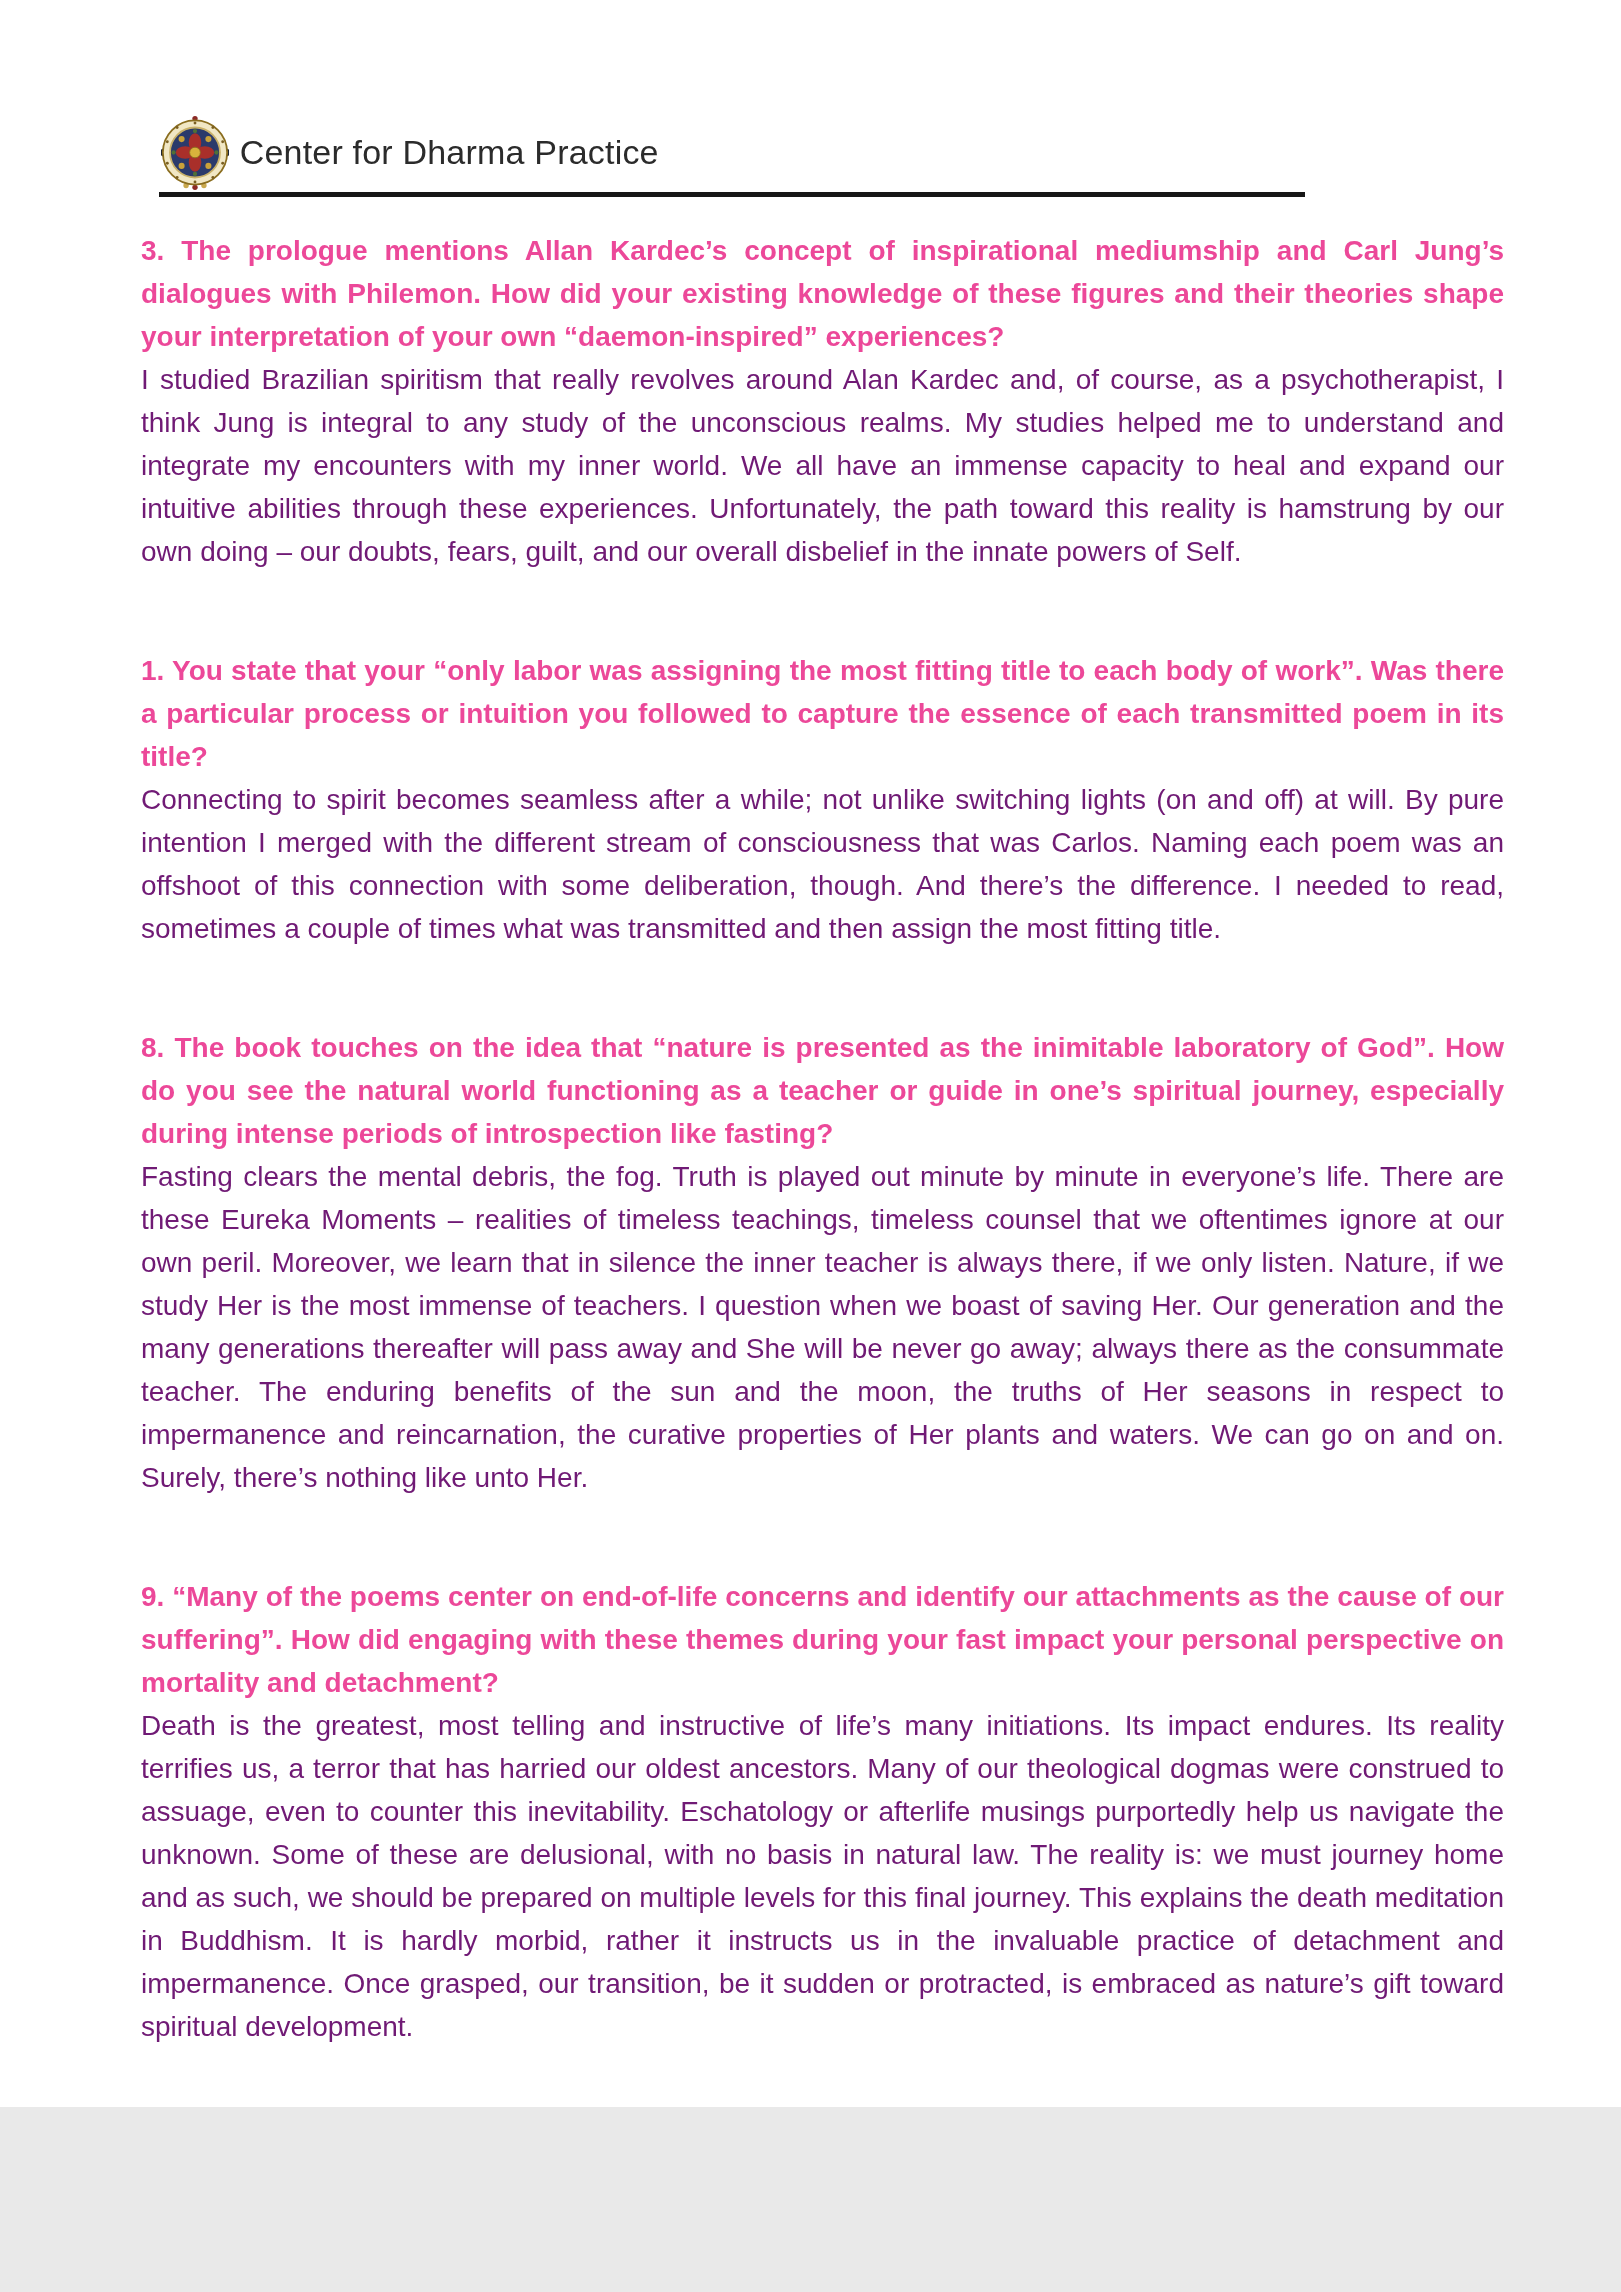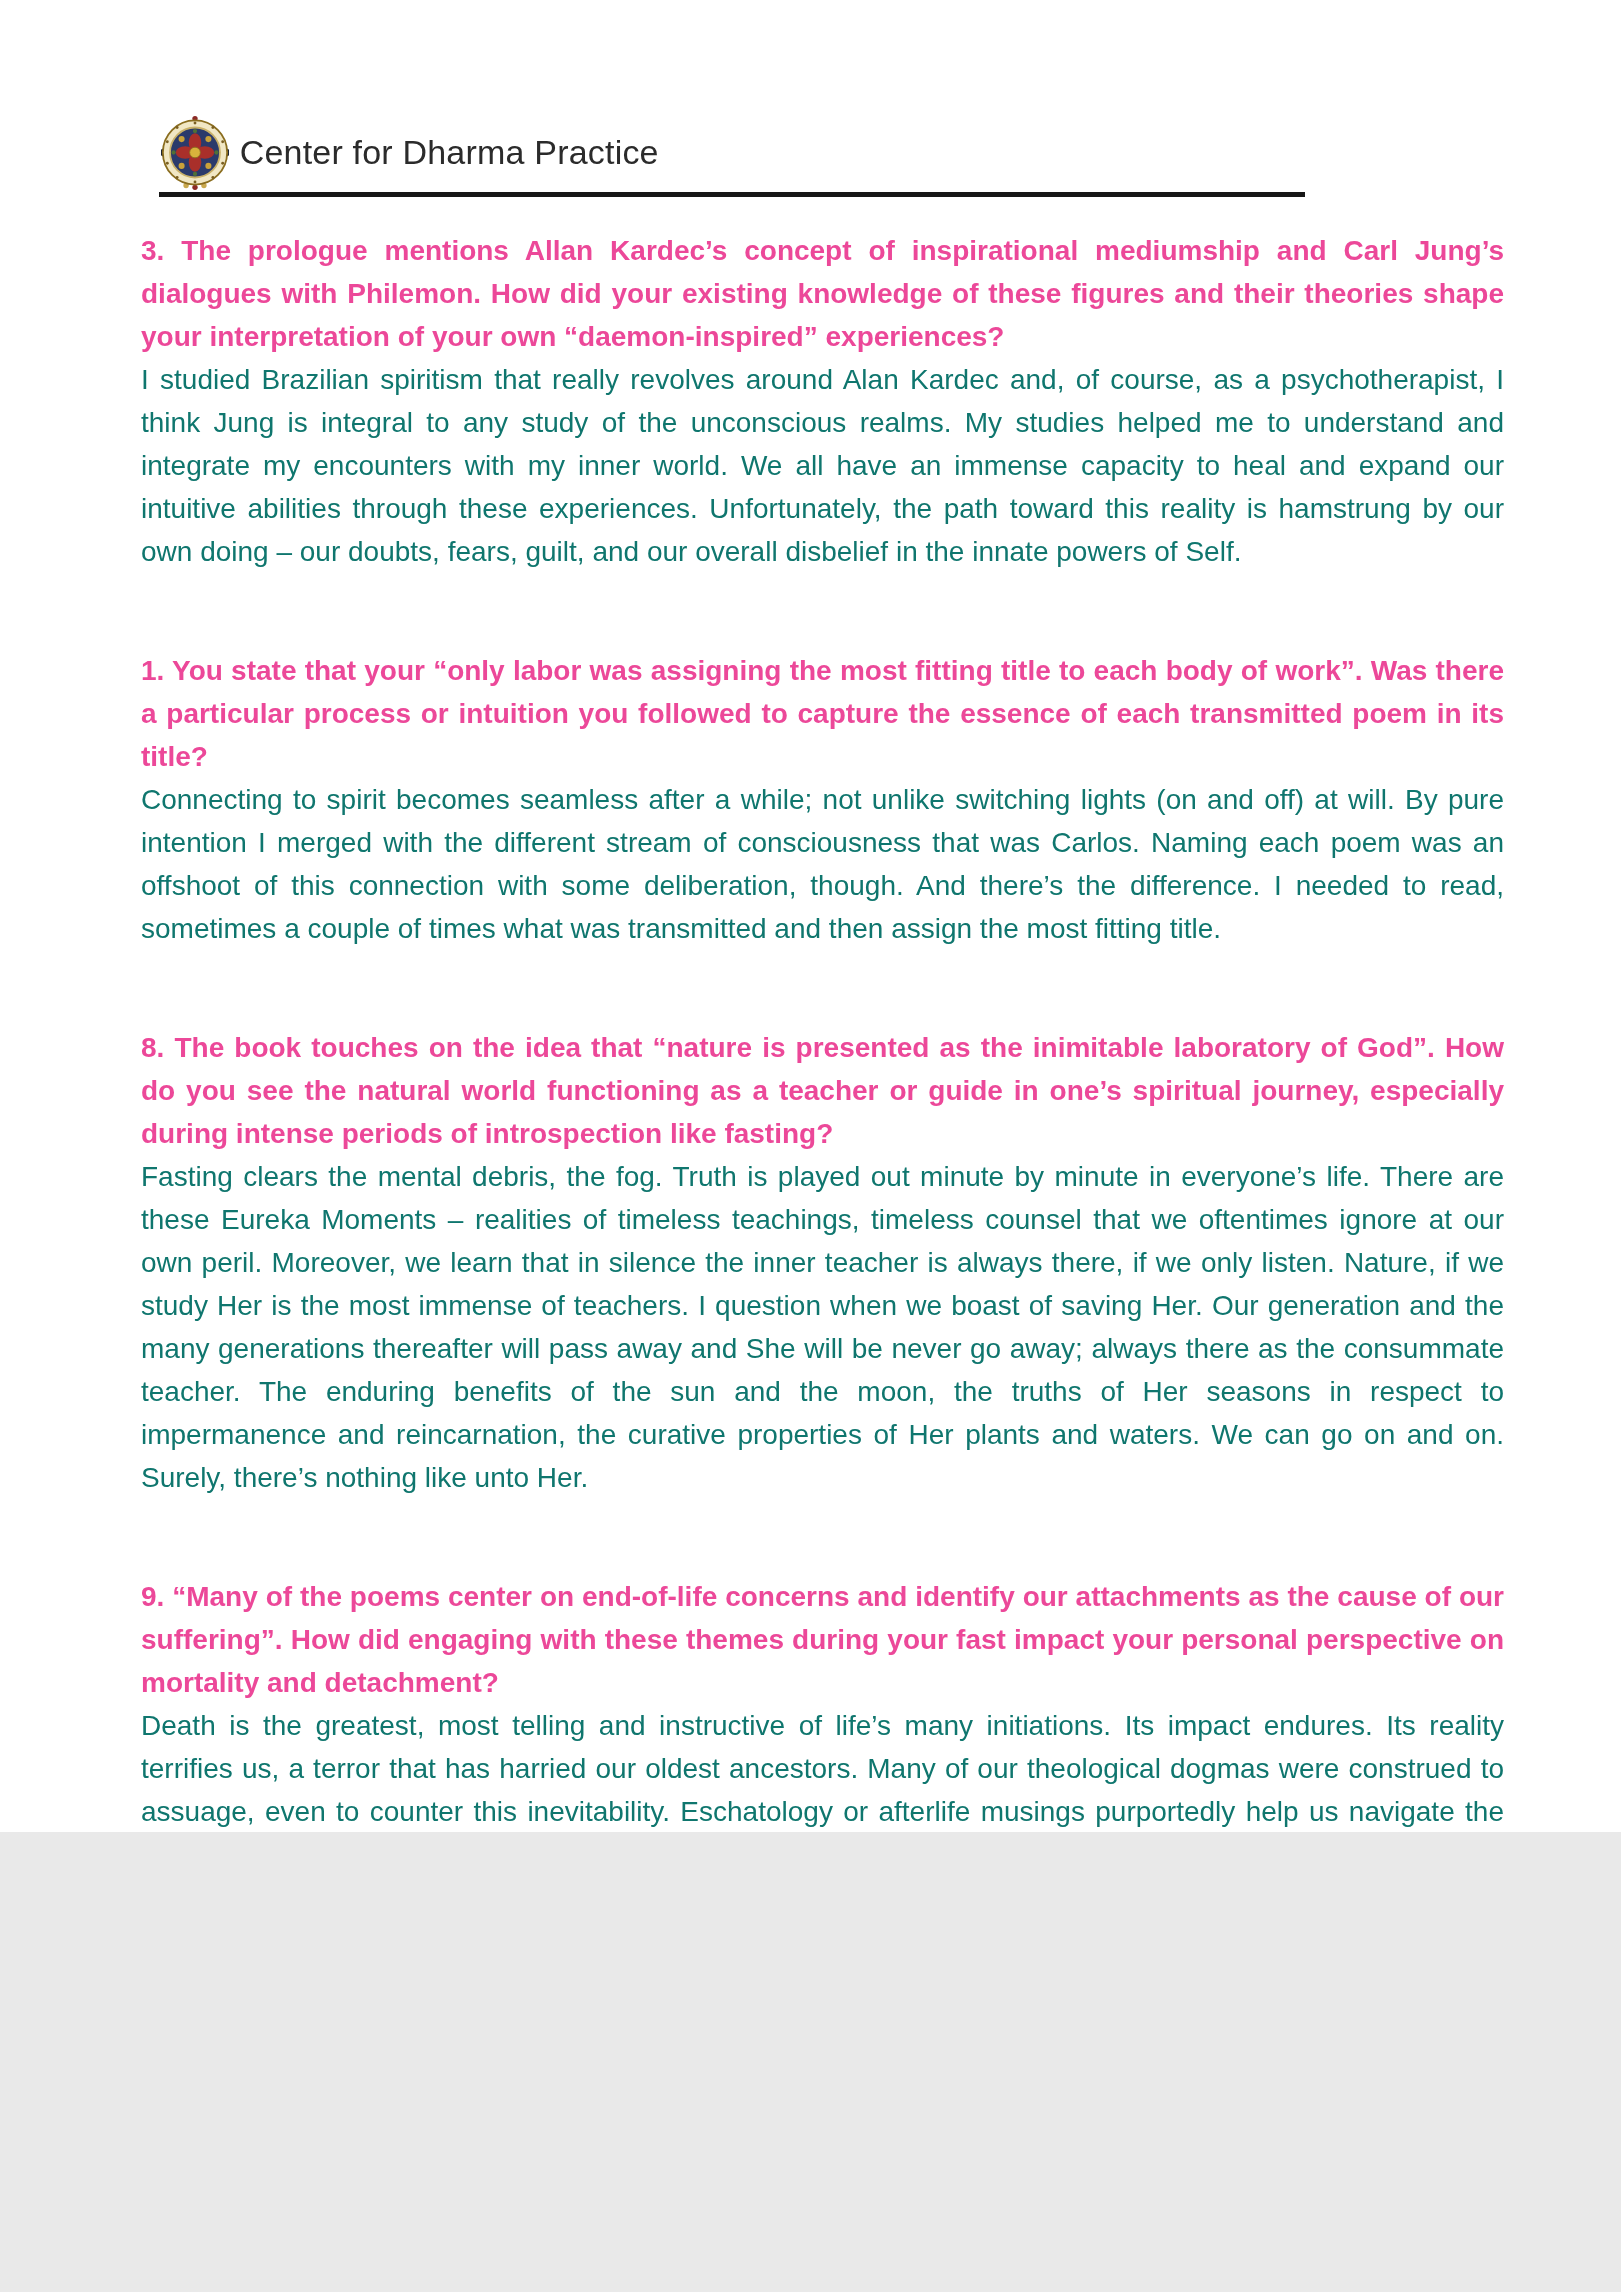--- a/index.html
+++ b/index.html
@@ -1,21 +1,21 @@
 <!DOCTYPE html>
 <html style="font-size:14.3px"><head>
 <meta charset="utf-8">
 <style>
   * { margin: 0; padding: 0; box-sizing: border-box; }
   html, body { background: #e9e9e9; }
   body { font-family: "Liberation Sans", "DejaVu Sans", sans-serif; }
   .page {
     position: relative;
     width: 1621px;
-    height: 1832px;
+    height: 2107px;
     background: #ffffff;
     overflow: hidden;
     margin: 0 auto;
   }
   .header {
     position: absolute;
     top: 115px;
     left: 161px;
     display: flex;
     align-items: center;
@@ -49,21 +49,21 @@
     font-size: 28px;
     line-height: 43px;
     font-weight: 700;
     color: #ec4899;
     text-align: justify;
   }
   .answer {
     font-size: 28px;
     line-height: 43px;
     font-weight: 400;
-    color: #0f766e;
+    color: #701a75;
     text-align: justify;
   }
 </style>
 </head>
 <body>
 
 <div class="page">
 
   <header class="header">
     <span class="logo">

